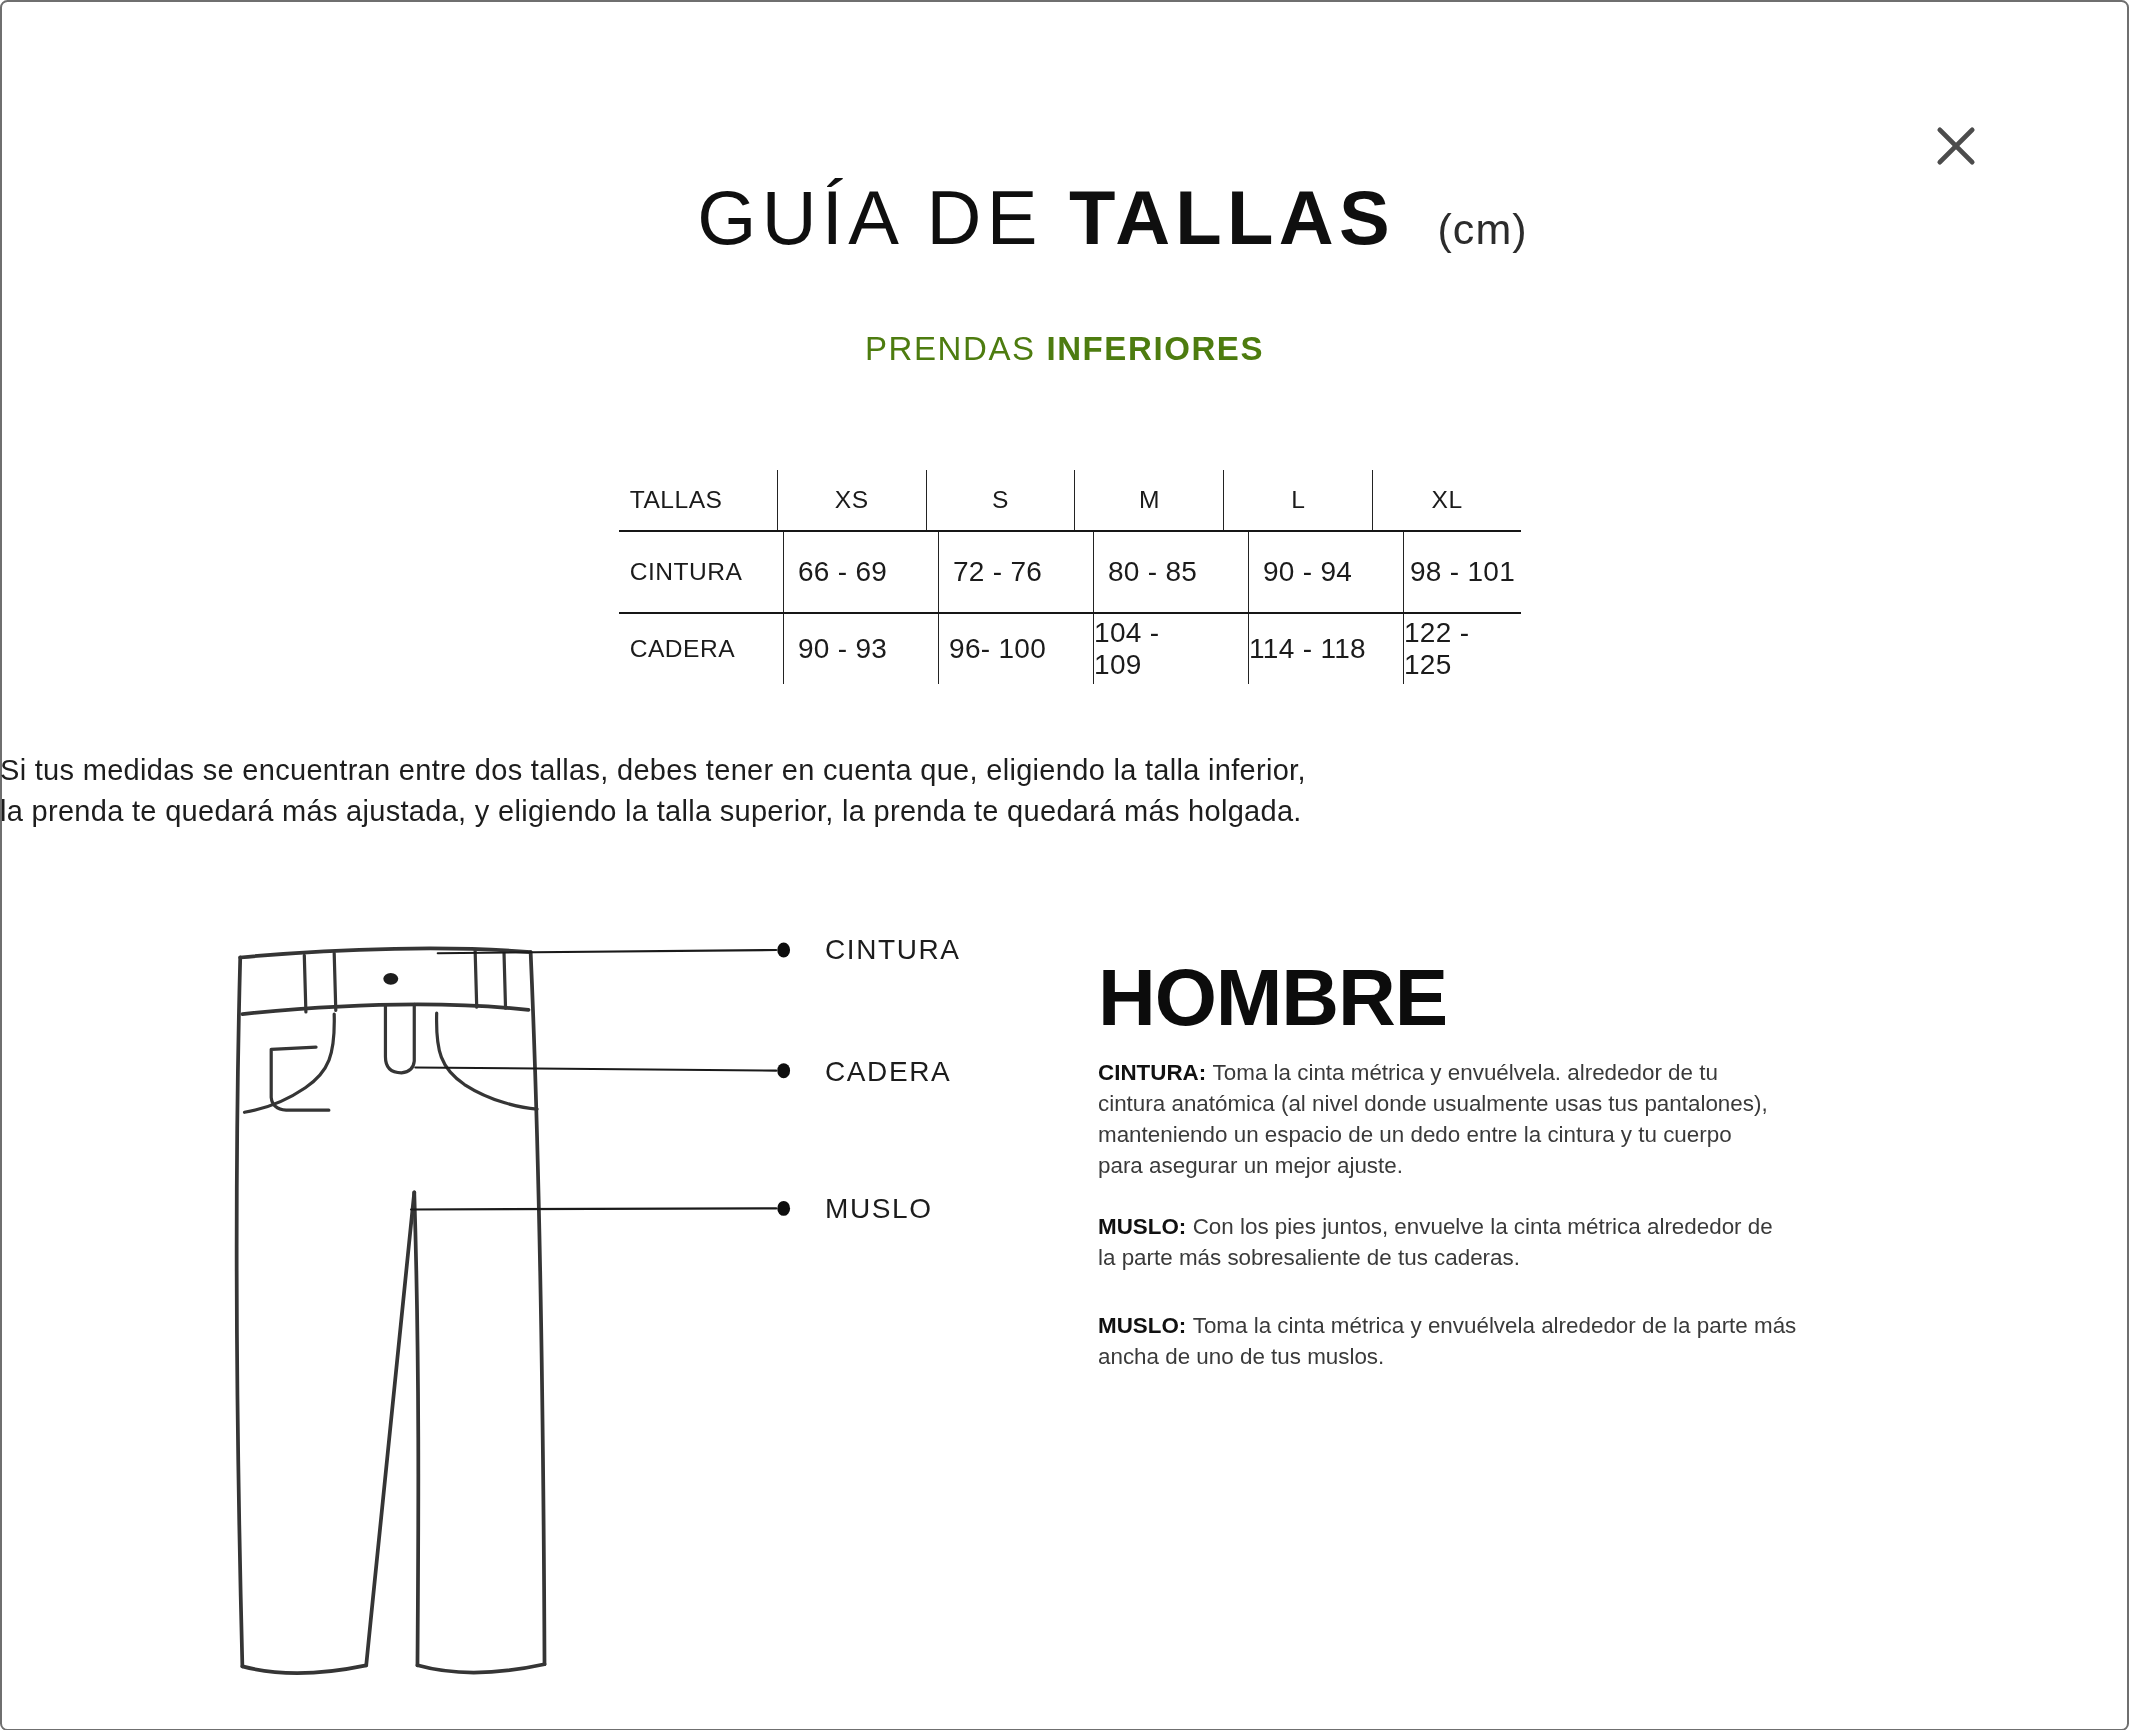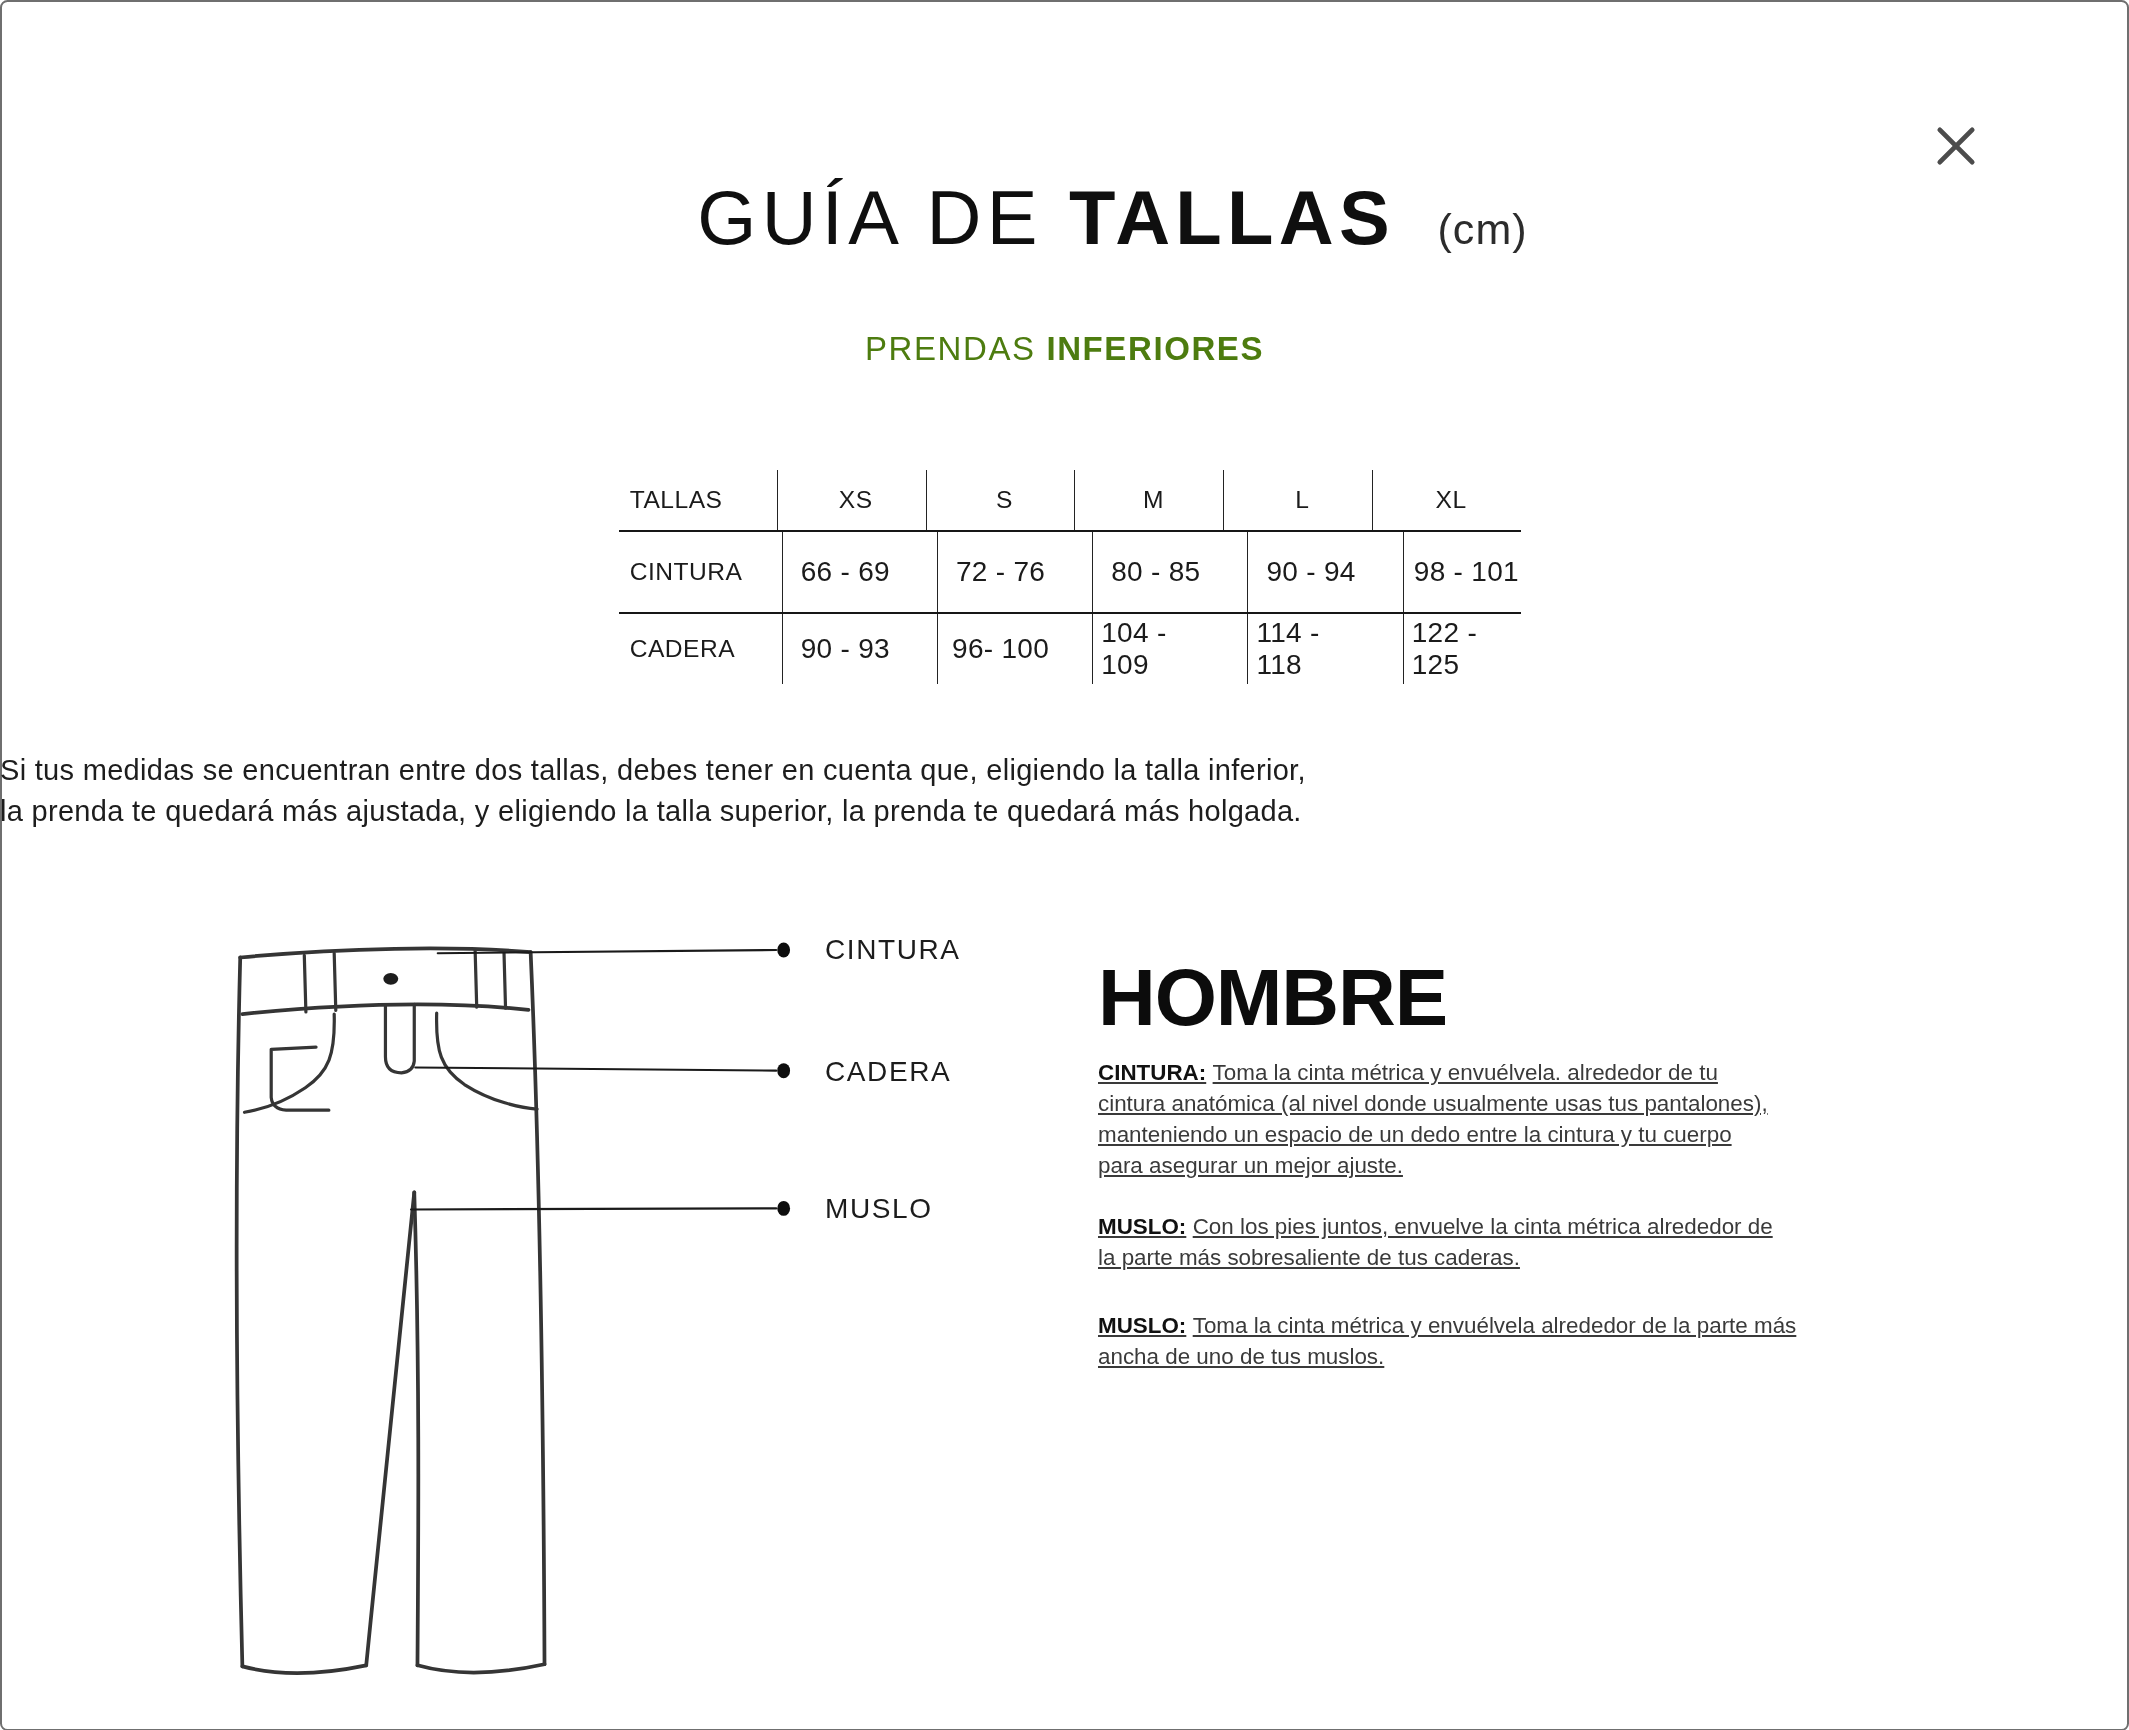--- a/index.html
+++ b/index.html
@@ -54,21 +54,21 @@
   .size-table .tr.r2{height:70px;}
   .size-table .td{
     box-sizing:border-box;
     width:149px;
     display:flex;align-items:center;justify-content:center;
     font-size:24.6px;letter-spacing:0.5px;color:#1b1b1b;
   }
   .size-table .td.rowlabel{
     width:158px;justify-content:flex-start;padding-left:10.7px;
   }
-  .size-table .td.sep{border-left:1.6px solid #232323;padding-left:8px;}
+  .size-table .td.sep{border-left:1.6px solid #232323;}
   .size-table .td.val{font-size:28px;letter-spacing:0.3px;margin-left:37px;}
   
   .note{
     position:absolute;left:0;top:750px;width:100%;
     font-size:29px;line-height:41px;
     color:#1d1d1d;letter-spacing:0.3px;
   }
   
   .pants-svg{position:absolute;left:224px;top:934px;width:609px;height:742px;}
   .diagram-label{
@@ -82,21 +82,20 @@
   .guide{position:absolute;left:1098px;top:0;width:908px;}
   .guide h2{
     position:absolute;left:0;top:958px;margin:0;
     font-size:80px;font-weight:700;letter-spacing:-1.1px;
     color:#0c0c0c;line-height:1;white-space:nowrap;
   }
   .gpara{
     position:absolute;left:0;margin:0;
     font-size:22.4px;line-height:31px;color:#3a3a3a;
     white-space:nowrap;
-    text-decoration:underline;
   }
   .gp-0{top:1057px;}
   .gp-1{top:1211px;}
   .gp-2{top:1310px;}
   .mlabel{font-weight:700;color:#111111;margin-right:6.4px;}
 </style>
 </head>
 <body>
 
 <div class="frame"></div>

